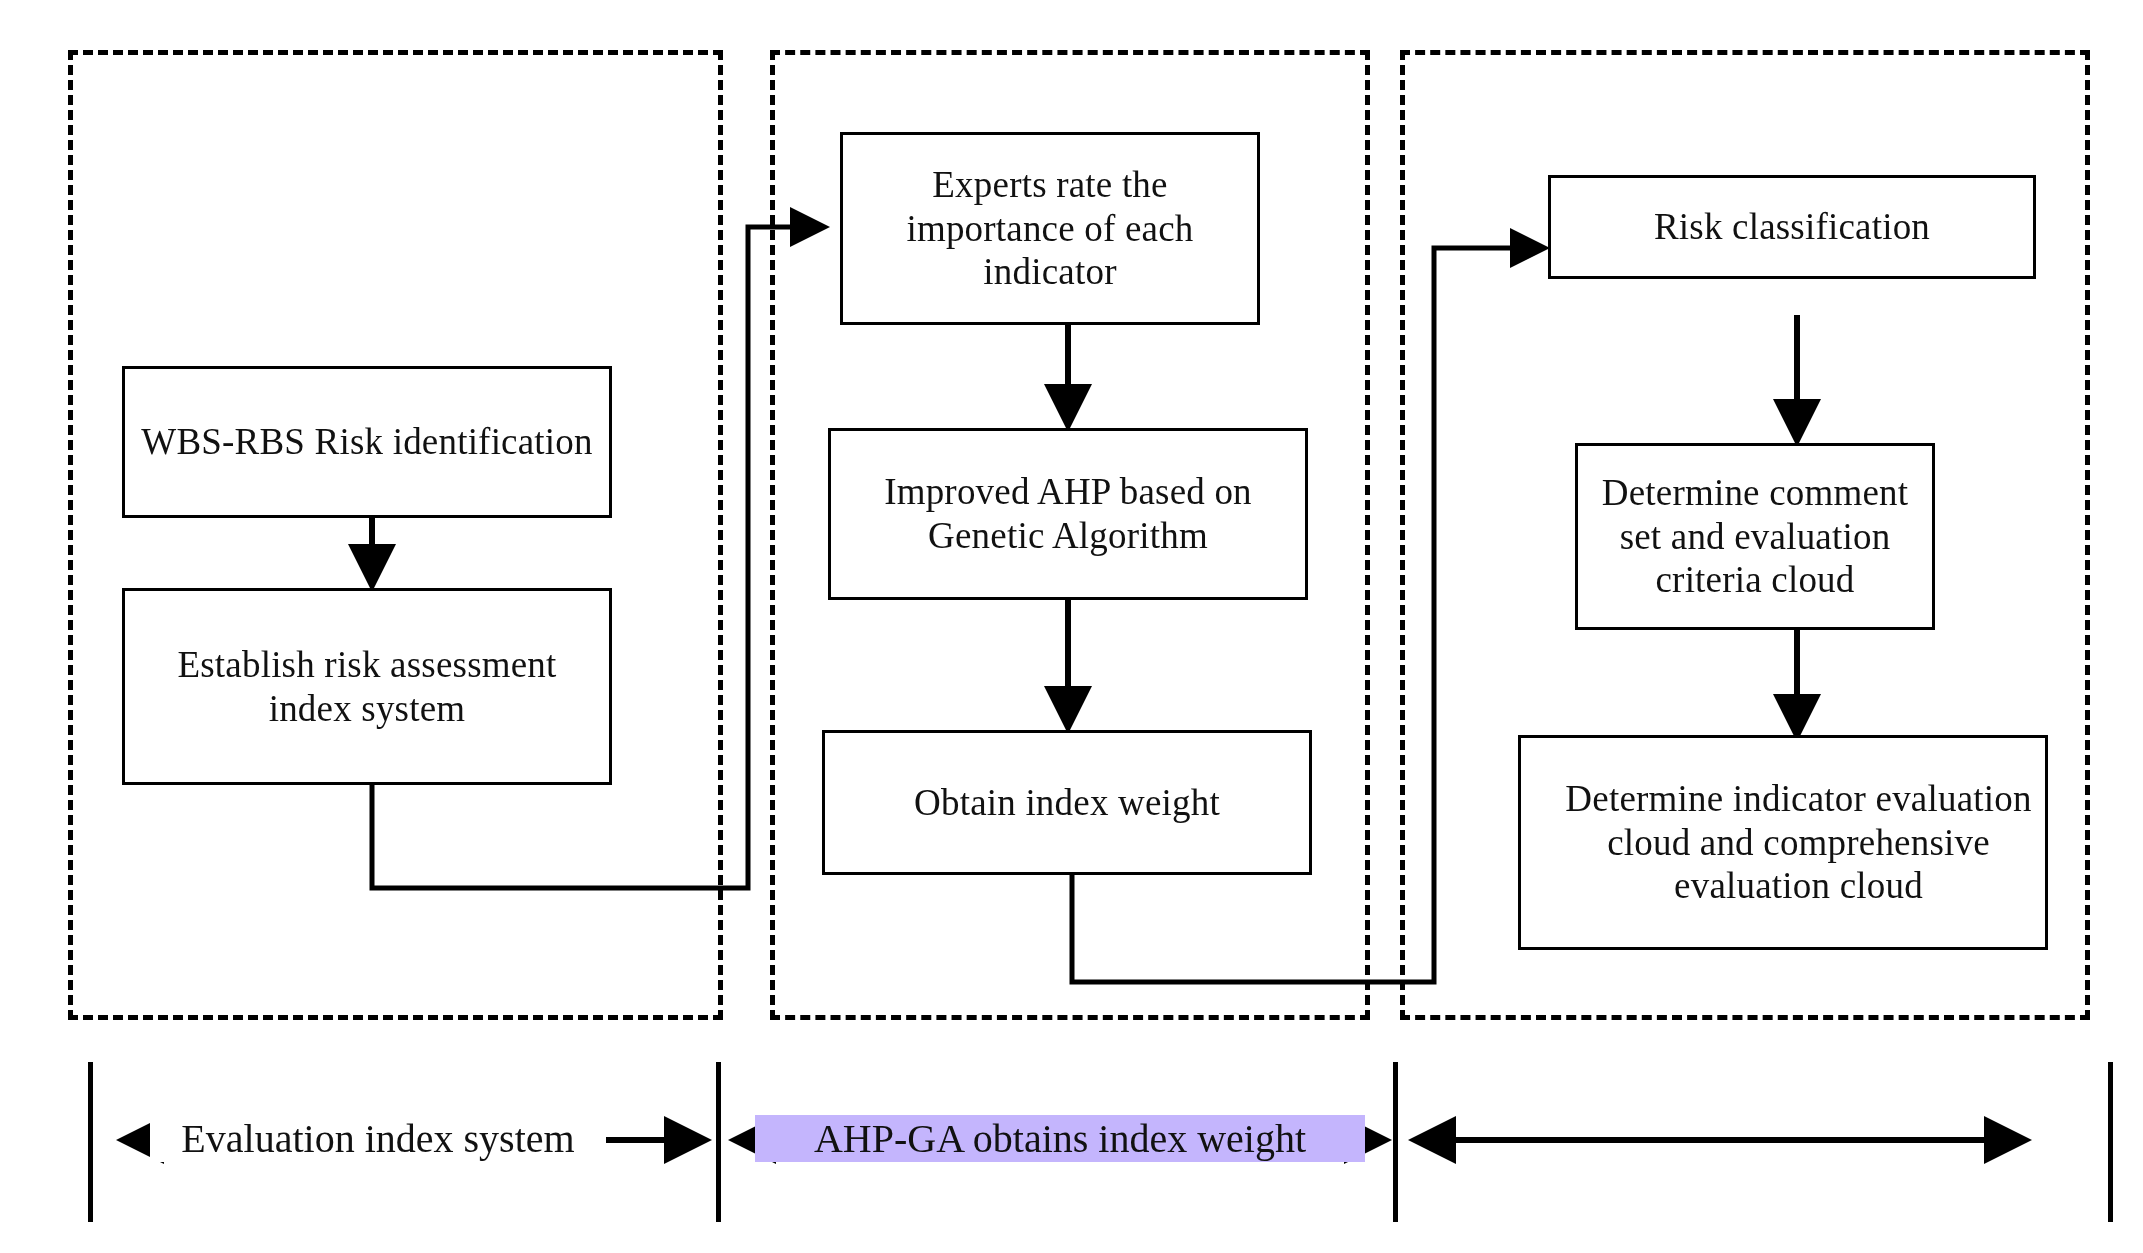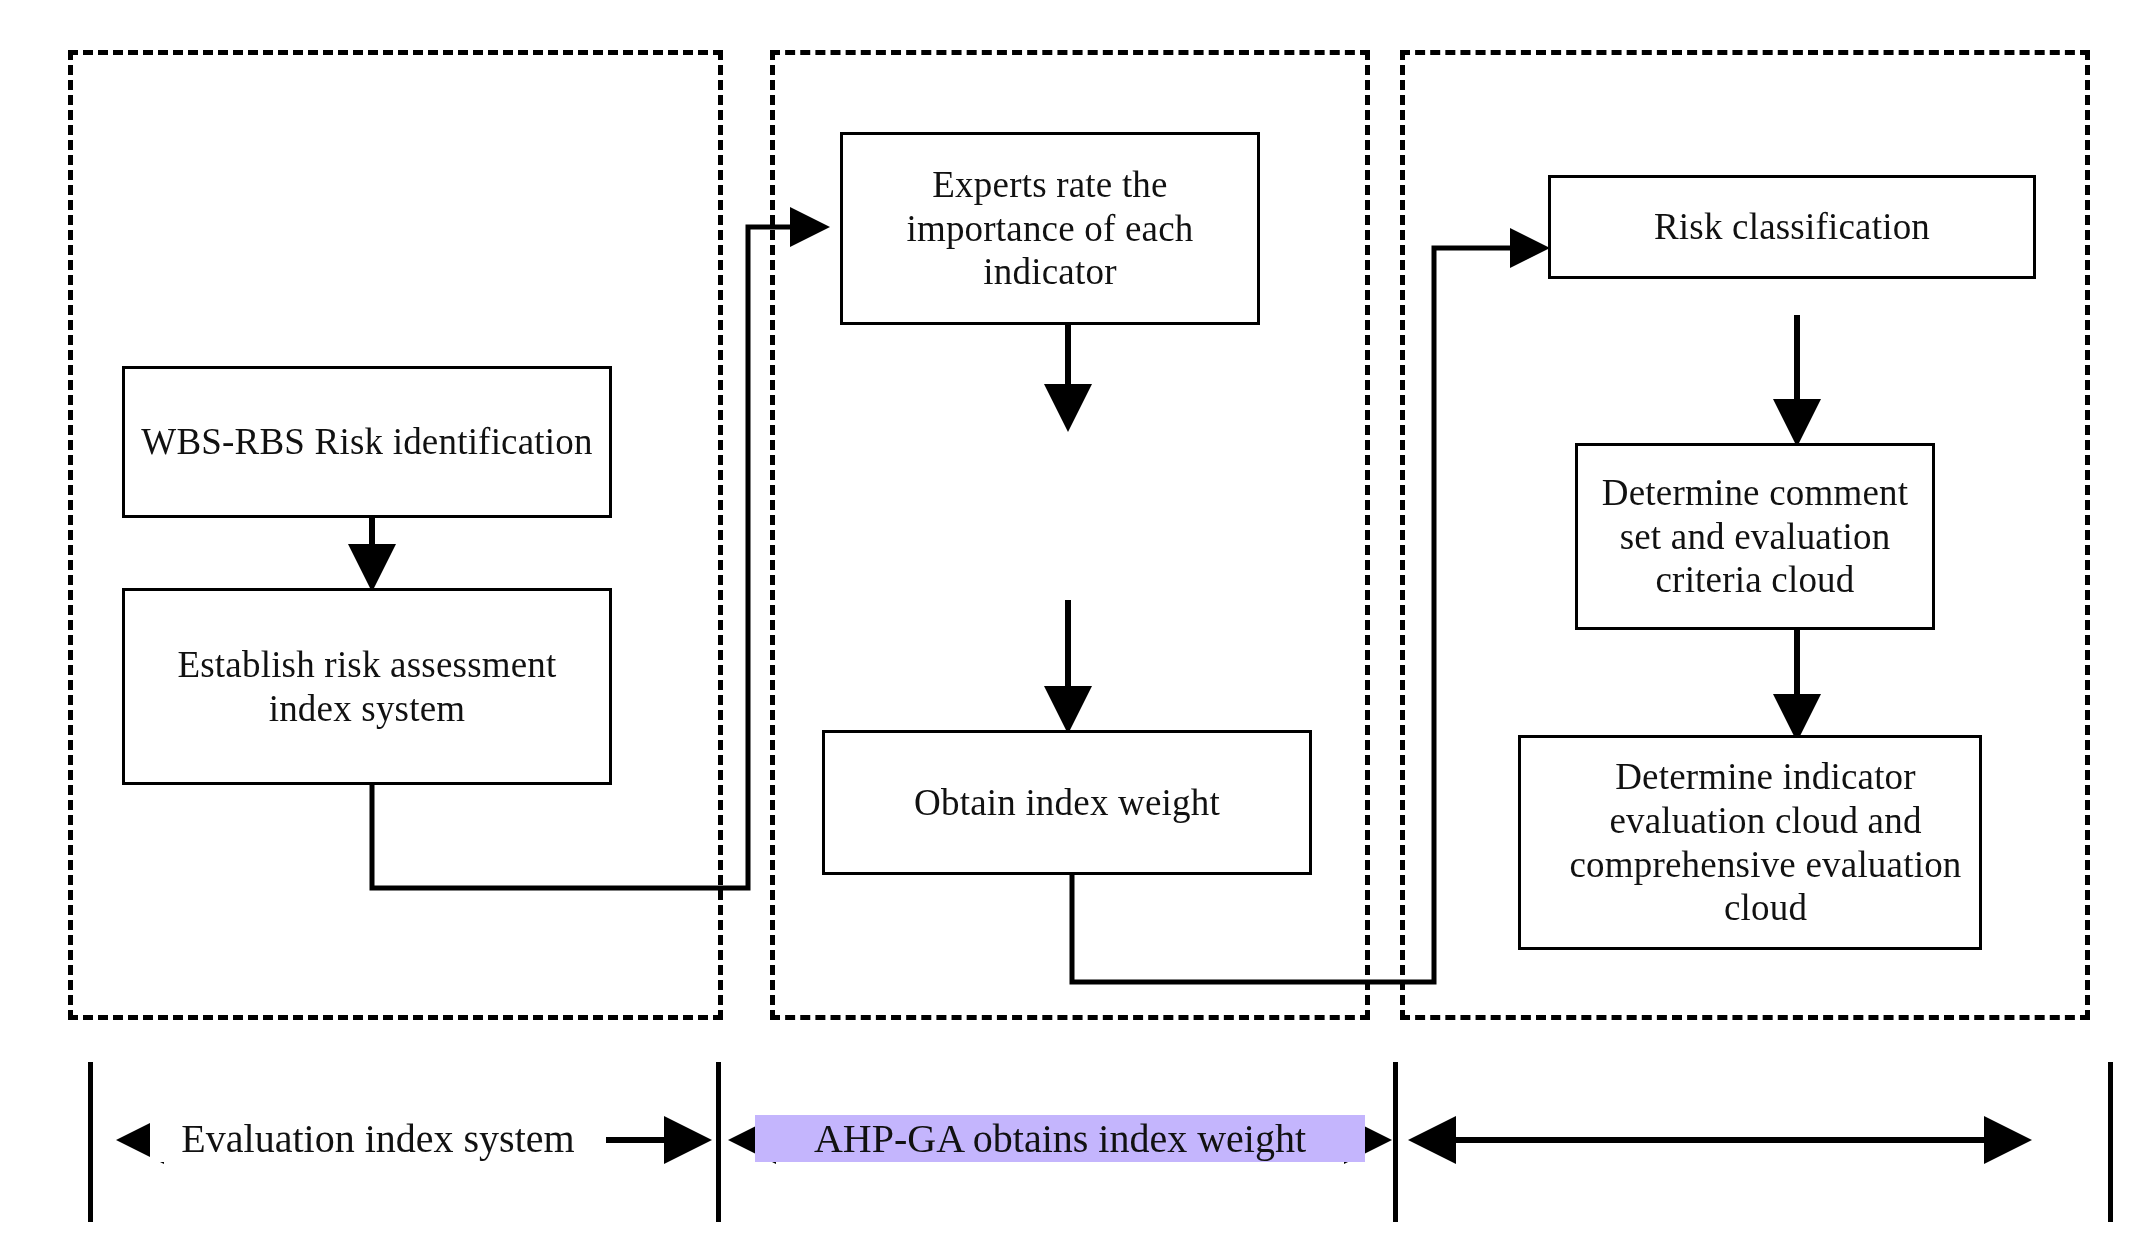--- a/index.html
+++ b/index.html
@@ -112,31 +112,34 @@
   <div class="node" style="left:122px; top:318px; width:490px; height:152px;margin-top:48px;">
     <span>WBS-RBS Risk identification</span>
   </div>
   <div class="node" style="left:122px; top:588px; width:490px; height:197px;">
     <span>Establish risk assessment index system</span>
   </div>
 
   <div class="node" style="left:840px; top:132px; width:420px; height:193px;align-items:center;">
     <span>Experts rate the importance of each indicator</span>
   </div>
+  <div class="node" style="left:828px; top:428px; width:480px; height:172px;">
+    <span>Improved AHP based on Genetic Algorithm</span>
+  </div>
   <div class="node" style="left:822px; top:730px; width:490px; height:145px;">
     <span>Obtain index weight</span>
   </div>
 
   <div class="node" style="left:1548px; top:175px; width:488px; height:104px;text-align:center;">
     <span>Risk classification</span>
   </div>
   <div class="node" style="left:1575px; top:443px; width:360px; height:187px;">
     <span>Determine comment set and evaluation criteria cloud</span>
   </div>
-  <div class="node" style="left:1518px; top:735px; width:464px; height:215px;padding-left:39px;">
+  <div class="node" style="left:1518px; top:735px; width:530px; height:215px;padding-left:39px;">
     <span>Determine indicator evaluation cloud and comprehensive evaluation cloud</span>
   </div>
 
   <div class="legend-tick" style="left:88px; top:1062px; height:160px;"></div>
   <div class="legend-tick" style="left:716px; top:1062px; height:160px;"></div>
   <div class="legend-tick" style="left:1393px; top:1062px; height:160px;"></div>
   <div class="legend-tick" style="left:2108px; top:1062px; height:160px;"></div>
 
   <div class="legend-label" style="left:150px; top:1115px; width:456px; background:#ffffff;">
     <span>Evaluation index system</span>

